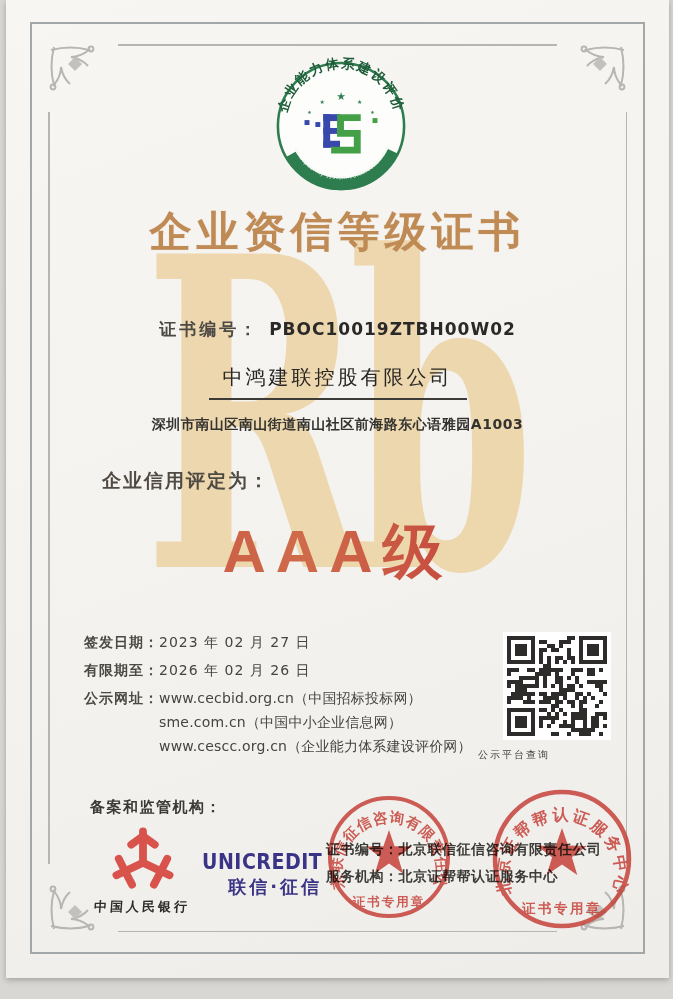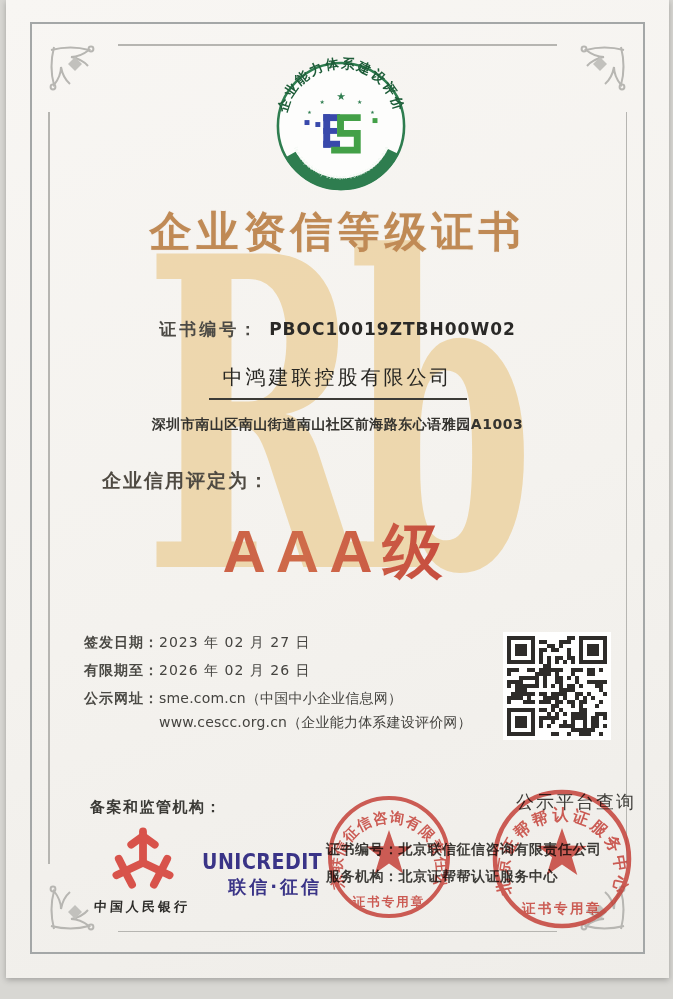--- a/index.html
+++ b/index.html
@@ -86,22 +86,22 @@
     position:absolute;left:78px;top:630px;
     font-size:14px;font-weight:500;color:#454440;line-height:24px;
   }
   .info-row{display:flex;margin-bottom:4px;}
   .info-row .lbl{letter-spacing:1px;flex:0 0 auto;font-weight:bold;color:#4a4944;text-align:center;}
   .info-row .val{letter-spacing:1px;}
   .site-col div{letter-spacing:.2px;}
   
   #qr-box{position:absolute;left:497px;top:632px;width:108px;height:108px;background:#fff;}
   #qr-caption{
-    position:absolute;left:472px;top:790px;width:158px;text-align:right;
-    font-size:18px;color:#3d3c38;font-weight:500;letter-spacing:2px;
+    position:absolute;left:472px;top:748px;width:158px;text-align:left;
+    font-size:10px;color:#3d3c38;font-weight:500;letter-spacing:2px;
   }
   
   #supervisor-label{
     position:absolute;left:84px;top:798px;
     font-size:15px;font-weight:bold;color:#3b3a36;letter-spacing:1.5px;
   }
   #pboc-logo{position:absolute;left:94px;top:818px;width:86px;height:80px;}
   #pboc-name{
     position:absolute;left:76px;top:898px;width:120px;text-align:center;
     font-size:13px;font-weight:bold;color:#2d2c29;letter-spacing:3px;
@@ -221,20 +221,21 @@
         <span class="lbl">签发日期：</span>
         <span class="val">2023 年 02 月 27 日</span>
       </div>
       <div class="info-row">
         <span class="lbl">有限期至：</span>
         <span class="val">2026 年 02 月 26 日</span>
       </div>
       <div class="info-row">
         <span class="lbl">公示网址：</span>
         <div class="site-col">
+          <div>www.cecbid.org.cn（中国招标投标网）</div>
           <div>sme.com.cn（中国中小企业信息网）</div>
           <div>www.cescc.org.cn（企业能力体系建设评价网）</div>
         </div>
       </div>
     </div>
 
     <svg id="qr-box" viewBox="0 0 108 108">
         <rect x="64" y="4" width="4" height="4" fill="#2e2c2a"></rect>
         <rect x="68" y="4" width="4" height="4" fill="#2e2c2a"></rect>
         <rect x="36" y="8" width="4" height="4" fill="#2e2c2a"></rect>

